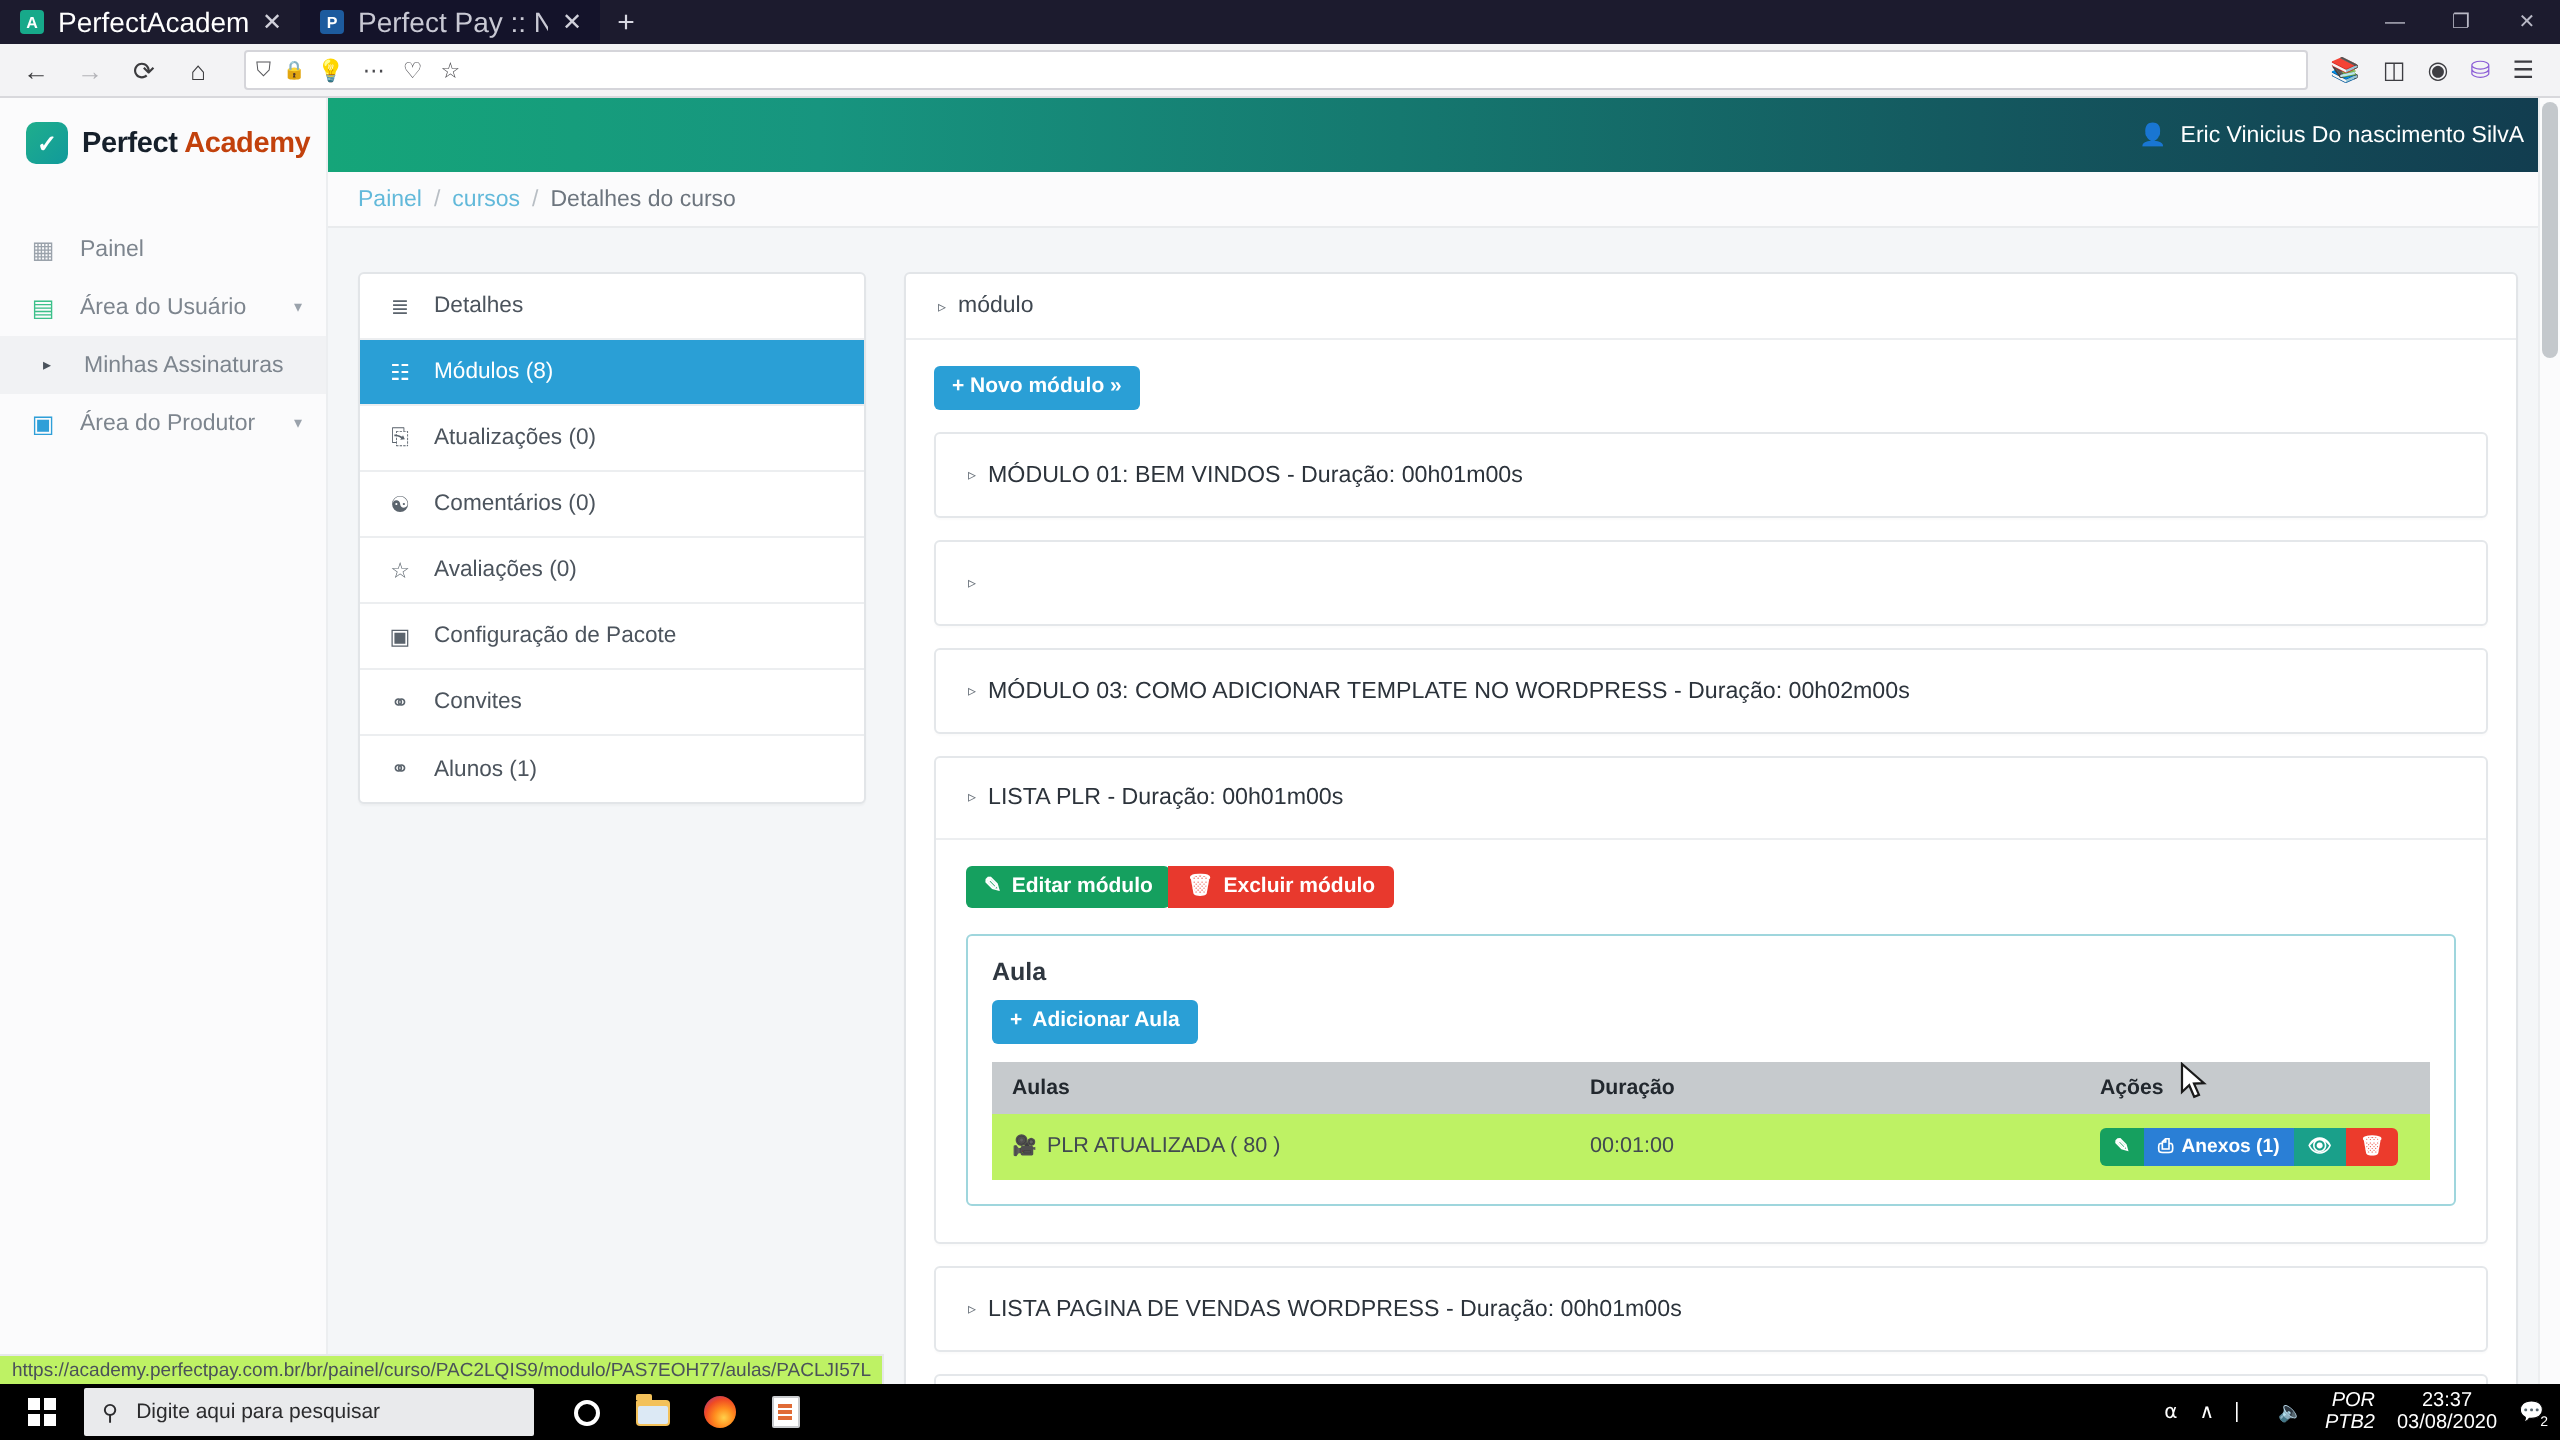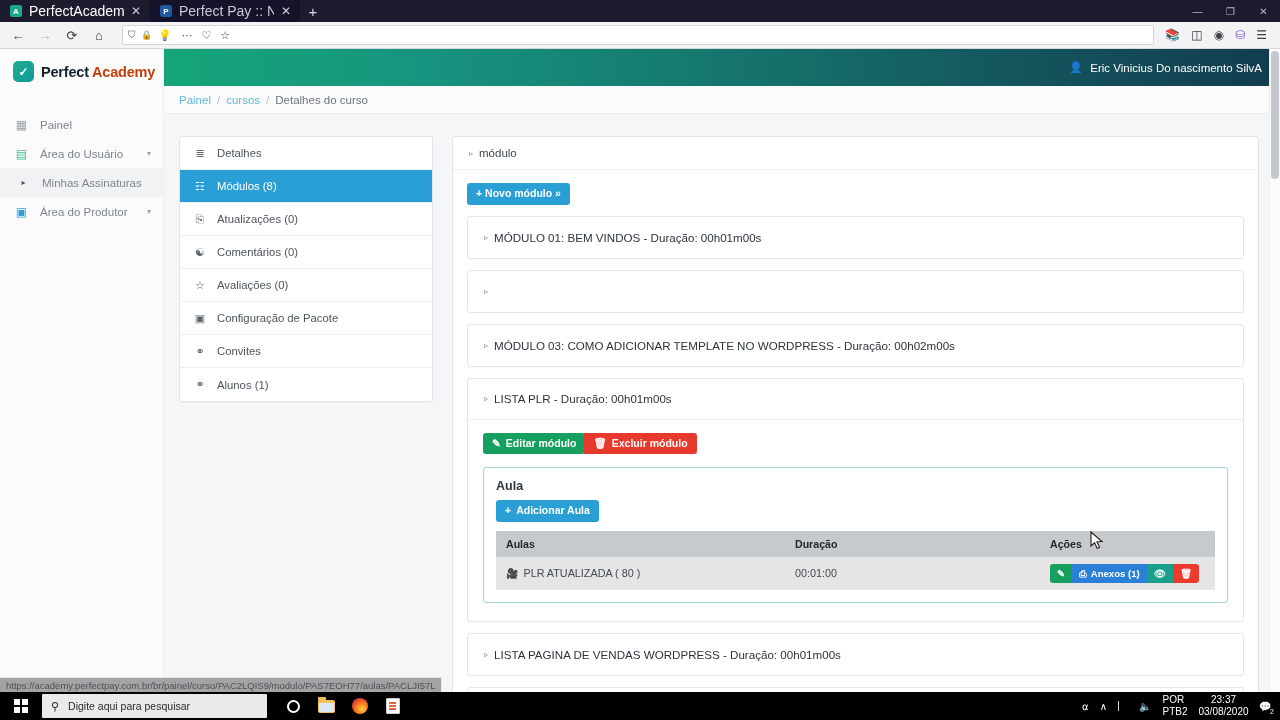--- a/index.html
+++ b/index.html
@@ -173,21 +173,21 @@
     padding: 11px 12px 12px 12px; background: #fff;
   }
   .aulacard h4 { font-size: 12.5px; font-weight: bold; color: #2f3740; margin-bottom: 7px; }
 
   table.aulas { width: 100%; border-collapse: collapse; margin-top: 9px; }
   table.aulas th {
     background: #c6cacd; text-align: left; font-size: 10.6px; font-weight: bold;
     color: #22282e; padding: 7px 10px;
   }
   table.aulas td {
-    background: #e5e5e5; font-size: 10.8px; color: #414950;
+    background: #bef264; font-size: 10.8px; color: #414950;
     padding: 7px 10px; vertical-align: middle;
   }
   .col-dur { width: 255px; }
   .col-act { width: 175px; }
   .camico { color: #6f7982; font-size: 10px; margin-right: 5px; }
 
   .actgroup { display: inline-flex; border-radius: 3px; overflow: hidden; position: relative; }
   .actbtn {
     display: inline-flex; align-items: center; gap: 4px; padding: 4px 7px;
     font-size: 9.6px; color: #fff; font-weight: bold; line-height: 1.2;
@@ -197,21 +197,21 @@
   .a-view { background: #1aa08a; }
   .a-del { background: #ec3b2c; }
 
   .cursor {
     position: absolute; width: 16px; height: 20px; pointer-events: none;
   }
 
   
   .statusbar {
     position: absolute; left: 0; bottom: 0; height: 15px;
-    background: #a3a3a3; border-top: 1px solid #e6e8ea; border-right: 1px solid #e6e8ea;
+    background: #bef264; border-top: 1px solid #e6e8ea; border-right: 1px solid #e6e8ea;
     font-size: 9.5px; color: #4a5159; padding: 0 6px;
     display: flex; align-items: center; z-index: 20;
   }
 
   .scrolltrack {
     position: absolute; right: 0; top: 0; bottom: 0; width: 11px;
     background: #fbfbfc; border-left: 1px solid #eceef0;
   }
   .scrollthumb {
     position: absolute; right: 1px; top: 2px; width: 8px; height: 128px;
@@ -260,21 +260,21 @@
   }
   .doc-ico:before {
     content:''; position:absolute; left: 2px; top: 3px; right: 3px; height: 1.5px;
     background: #e06b36; box-shadow: 0 3px 0 #e06b36, 0 6px 0 #e06b36;
   }
   .tray {
     position: absolute; right: 0; top: 0; height: 28px; display: flex;
     align-items: center; gap: 11px; padding-right: 8px; color: #fff;
   }
   .tray span { font-size: 10px; }
-  .tray .lang { font-size: 8.5px; line-height: 1.15; text-align: left; }
+  .tray .lang { font-size: 8.5px; line-height: 1.15; text-align: right; font-style: italic; }
   .tray .clock { font-size: 8.5px; line-height: 1.15; text-align: center; }
   .notif { position: relative; font-size: 11px; }
   .notif .badge {
     position: absolute; right: -3px; bottom: -3px; background: #000;
     color: #fff; font-size: 7px; border-radius: 50%; padding: 0 1px;
   }
 </style>
 </head>
 <body>
 

